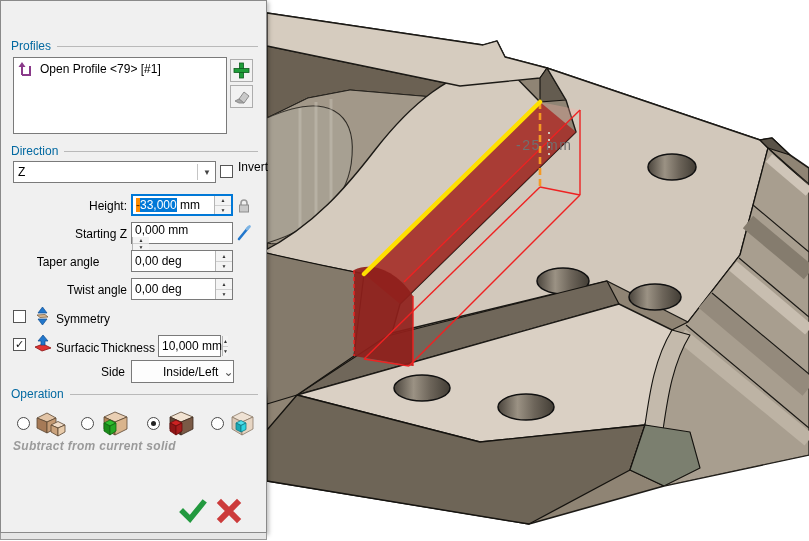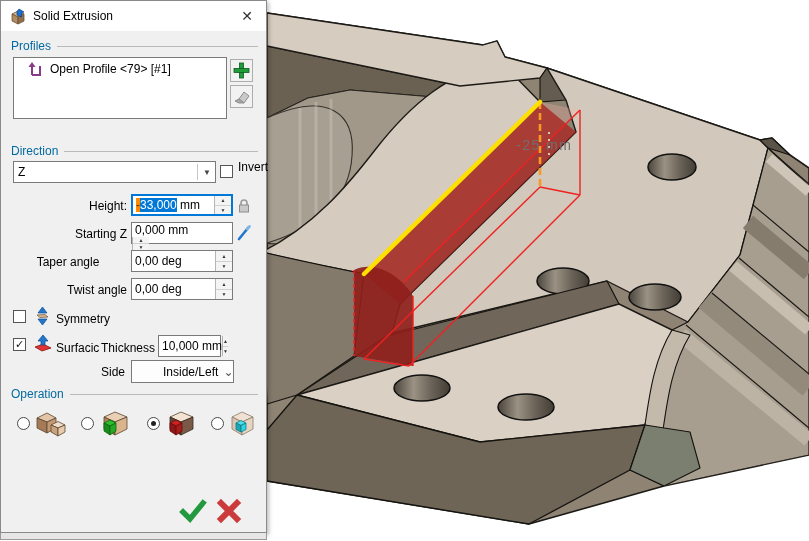--- a/index.html
+++ b/index.html
@@ -16,22 +16,22 @@
             box-shadow:2px 2px 4px rgba(0,0,0,.25); }
   #titlebar { position:absolute; left:0; top:0; right:0; height:30px; background:#ffffff;
               display:flex; align-items:center; padding:0 8px; }
   #titlebar .title { margin-left:7px; font-size:12px; }
   #close-btn { margin-left:auto; width:22px; height:22px; display:flex; align-items:center;
                justify-content:center; font-size:14px; color:#333; cursor:pointer; }
   .group-label { position:absolute; left:10px; right:8px; display:flex; align-items:center;
                  font-size:12px; color:#0369a1; }
   .group-label::after { content:""; flex:1; height:1px; background:#b9b9b9; margin-left:6px; }
 
-  #listbox { position:absolute; left:12px; top:56px; width:214px; height:62px;
-             background:#fff; border:1px solid #7a7a7a;padding-left:10px; }
+  #listbox { position:absolute; left:12px; top:56px; width:214px; height:77px;
+             background:#fff; border:1px solid #7a7a7a; }
   .list-item { display:flex; align-items:center; gap:6px; padding:3px 4px; }
   .btn-sq { position:absolute; width:23px; height:23px; background:#f2f2f2;
             border:1px solid #adadad; display:flex; align-items:center; justify-content:center; }
 
   .combo { position:absolute; height:22px; background:#fff; border:1px solid #7a7a7a;
            display:flex; align-items:center; padding:0 4px; font-size:12px; }
   .combo .arrow { margin-left:auto; font-size:8px; color:#444; border-left:1px solid #c5c5c5;
                   padding-left:5px; height:16px; display:flex; align-items:center; }
   .combo.flat { background:#fdfdfd;padding-left:31px; }
   .combo.flat .arrow { border-left:none; font-size:12px; color:#555; }
@@ -160,30 +160,20 @@
       <path d="M540,102 L540,187" stroke="#f59a23" stroke-width="2.6" stroke-dasharray="7,4" fill="none"></path>
       <path d="M549,132 L549,183" stroke="#cfc8bd" stroke-width="2" stroke-dasharray="2,5" fill="none"></path>
       <path d="M425,303 L548,183" stroke="#cfc8bd" stroke-width="2" stroke-dasharray="2,5" fill="none"></path>
       <path d="M364,274 L540,102" stroke="#ffe000" stroke-width="4.5" stroke-linecap="round" fill="none"></path>
       <text x="516" y="150" font-size="14" letter-spacing="1.5" fill="#6f6f6f">-25 mm</text>
     </g>
   </svg>
 
   <div id="dialog">
 
-    <div id="titlebar">
-      <svg width="17" height="17" viewBox="0 0 17 17">
-        <polygon points="3,6 9,3 15,6 9,9" fill="#d9b993" stroke="#6b5233" stroke-width="0.8"></polygon>
-        <polygon points="3,6 9,9 9,16 3,13" fill="#b08b63" stroke="#6b5233" stroke-width="0.8"></polygon>
-        <polygon points="9,9 15,6 15,13 9,16" fill="#8f6f4e" stroke="#6b5233" stroke-width="0.8"></polygon>
-        <polygon points="10,1 15,4 12.5,5 12.5,9 8,7 8,3.5" fill="#1d6fd4" stroke="#0c3f85" stroke-width="0.7"></polygon>
-      </svg>
-      <span class="title">Solid Extrusion</span>
-      <span id="close-btn">✕</span>
-    </div>
 
     <div class="group-label" style="top:38px;">
       <span>Profiles</span>
     </div>
     <div id="listbox">
       <div class="list-item">
         <svg width="16" height="16" viewBox="0 0 16 16">
           <path d="M4,14 L12,14 L12,5" fill="none" stroke="#8a3a8a" stroke-width="2"></path>
           <path d="M4,14 L4,5" fill="none" stroke="#8a3a8a" stroke-width="2"></path>
           <polygon points="4,1 7.5,6 0.5,6" fill="#8a3a8a"></polygon>
@@ -324,20 +314,21 @@
     <span class="radio" style="left:210px; top:416px;"></span>
     <svg class="op-icon" style="left:227px; top:408px; width:30px;" viewBox="0 0 30 28">
       <polygon points="4,8 14,3 25,8 14,13" fill="#efe2d4" stroke="#8a7a68" stroke-width="0.8"></polygon>
       <polygon points="4,8 14,13 14,26 4,20" fill="#d9c7b5" stroke="#8a7a68" stroke-width="0.8"></polygon>
       <polygon points="14,13 25,8 25,20 14,26" fill="#e6d5c3" stroke="#8a7a68" stroke-width="0.8"></polygon>
       <polygon points="8,14 13,11.5 18,14 13,16.5" fill="#4fe0ec" stroke="#0f7a85" stroke-width="0.8"></polygon>
       <polygon points="8,14 13,16.5 13,23 8,20.5" fill="#1ba8b4" stroke="#0f7a85" stroke-width="0.8"></polygon>
       <polygon points="13,16.5 18,14 18,20.5 13,23" fill="#2fd4e0" stroke="#0f7a85" stroke-width="0.8"></polygon>
     </svg>
 
+    <div id="op-caption">Subtract from current solid</div>
 
     <svg id="ok-btn" viewBox="0 0 28 28">
       <path d="M4,15 L11,22 L24,6" fill="none" stroke="#22993f" stroke-width="5.5" stroke-linecap="square"></path>
     </svg>
     <svg id="cancel-btn" viewBox="0 0 28 28">
       <path d="M6,6 L22,22 M22,6 L6,22" fill="none" stroke="#cc3b3b" stroke-width="6" stroke-linecap="square"></path>
     </svg>
   </div>
   <div id="dialog-bottom-strip"></div>
 </div>

